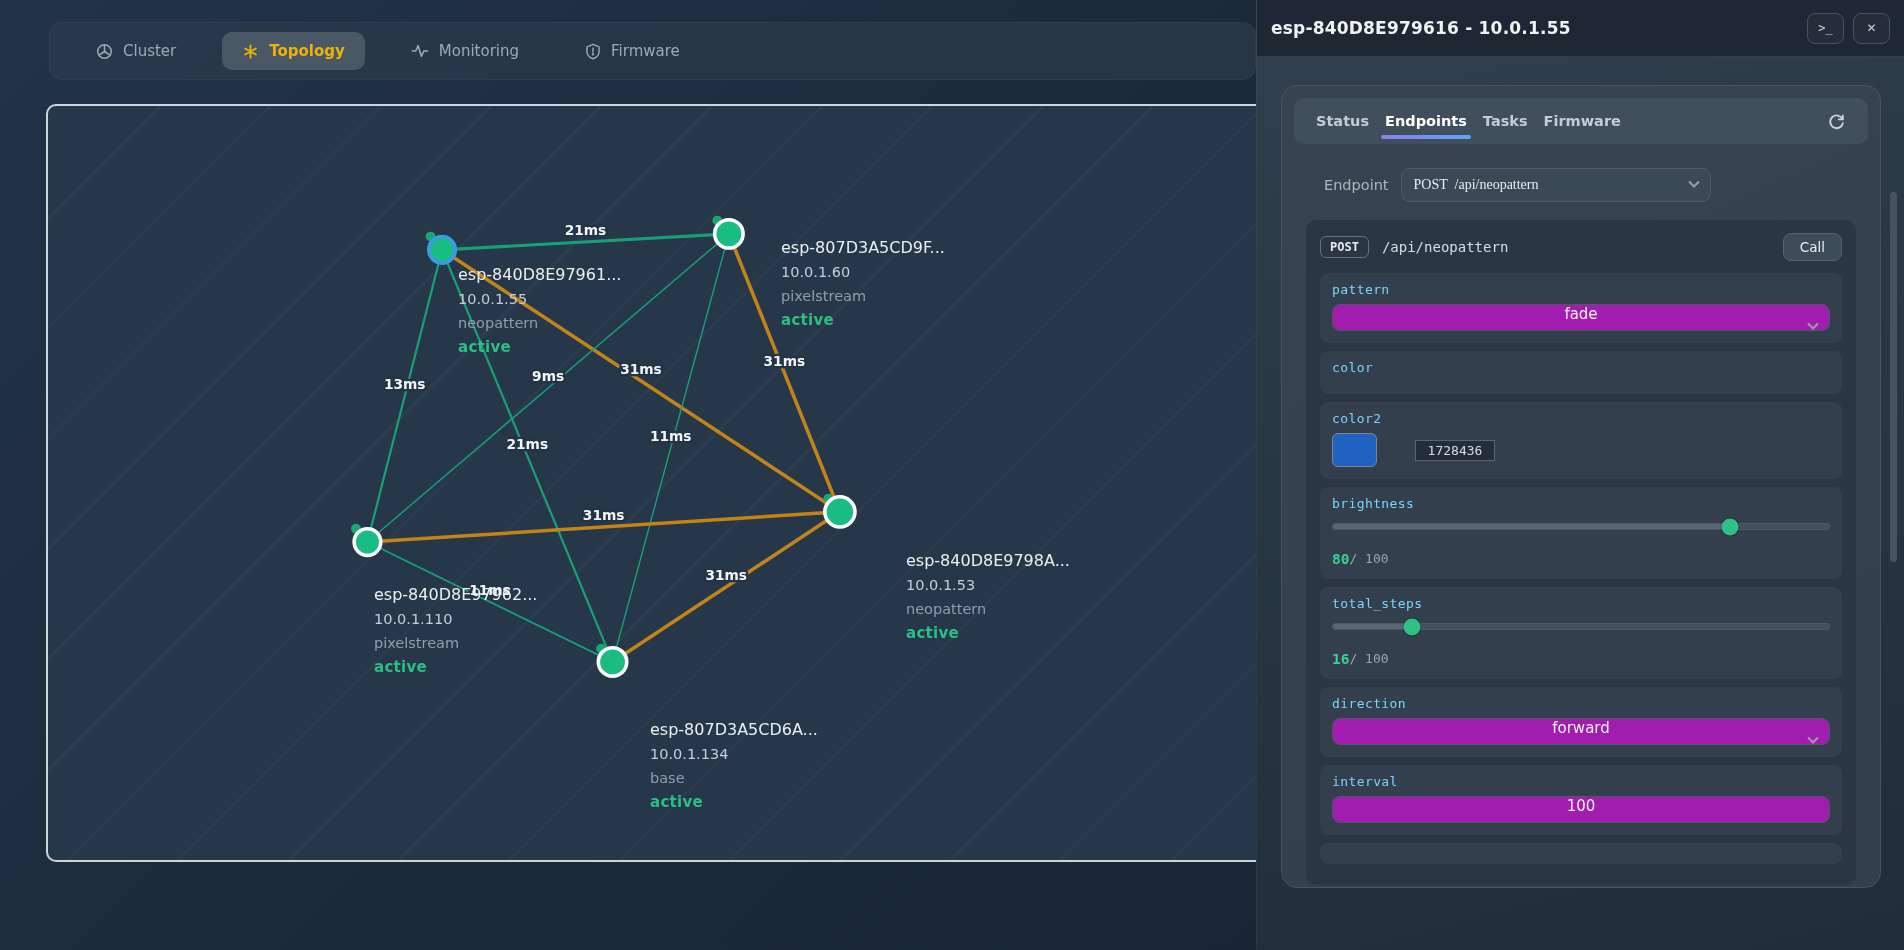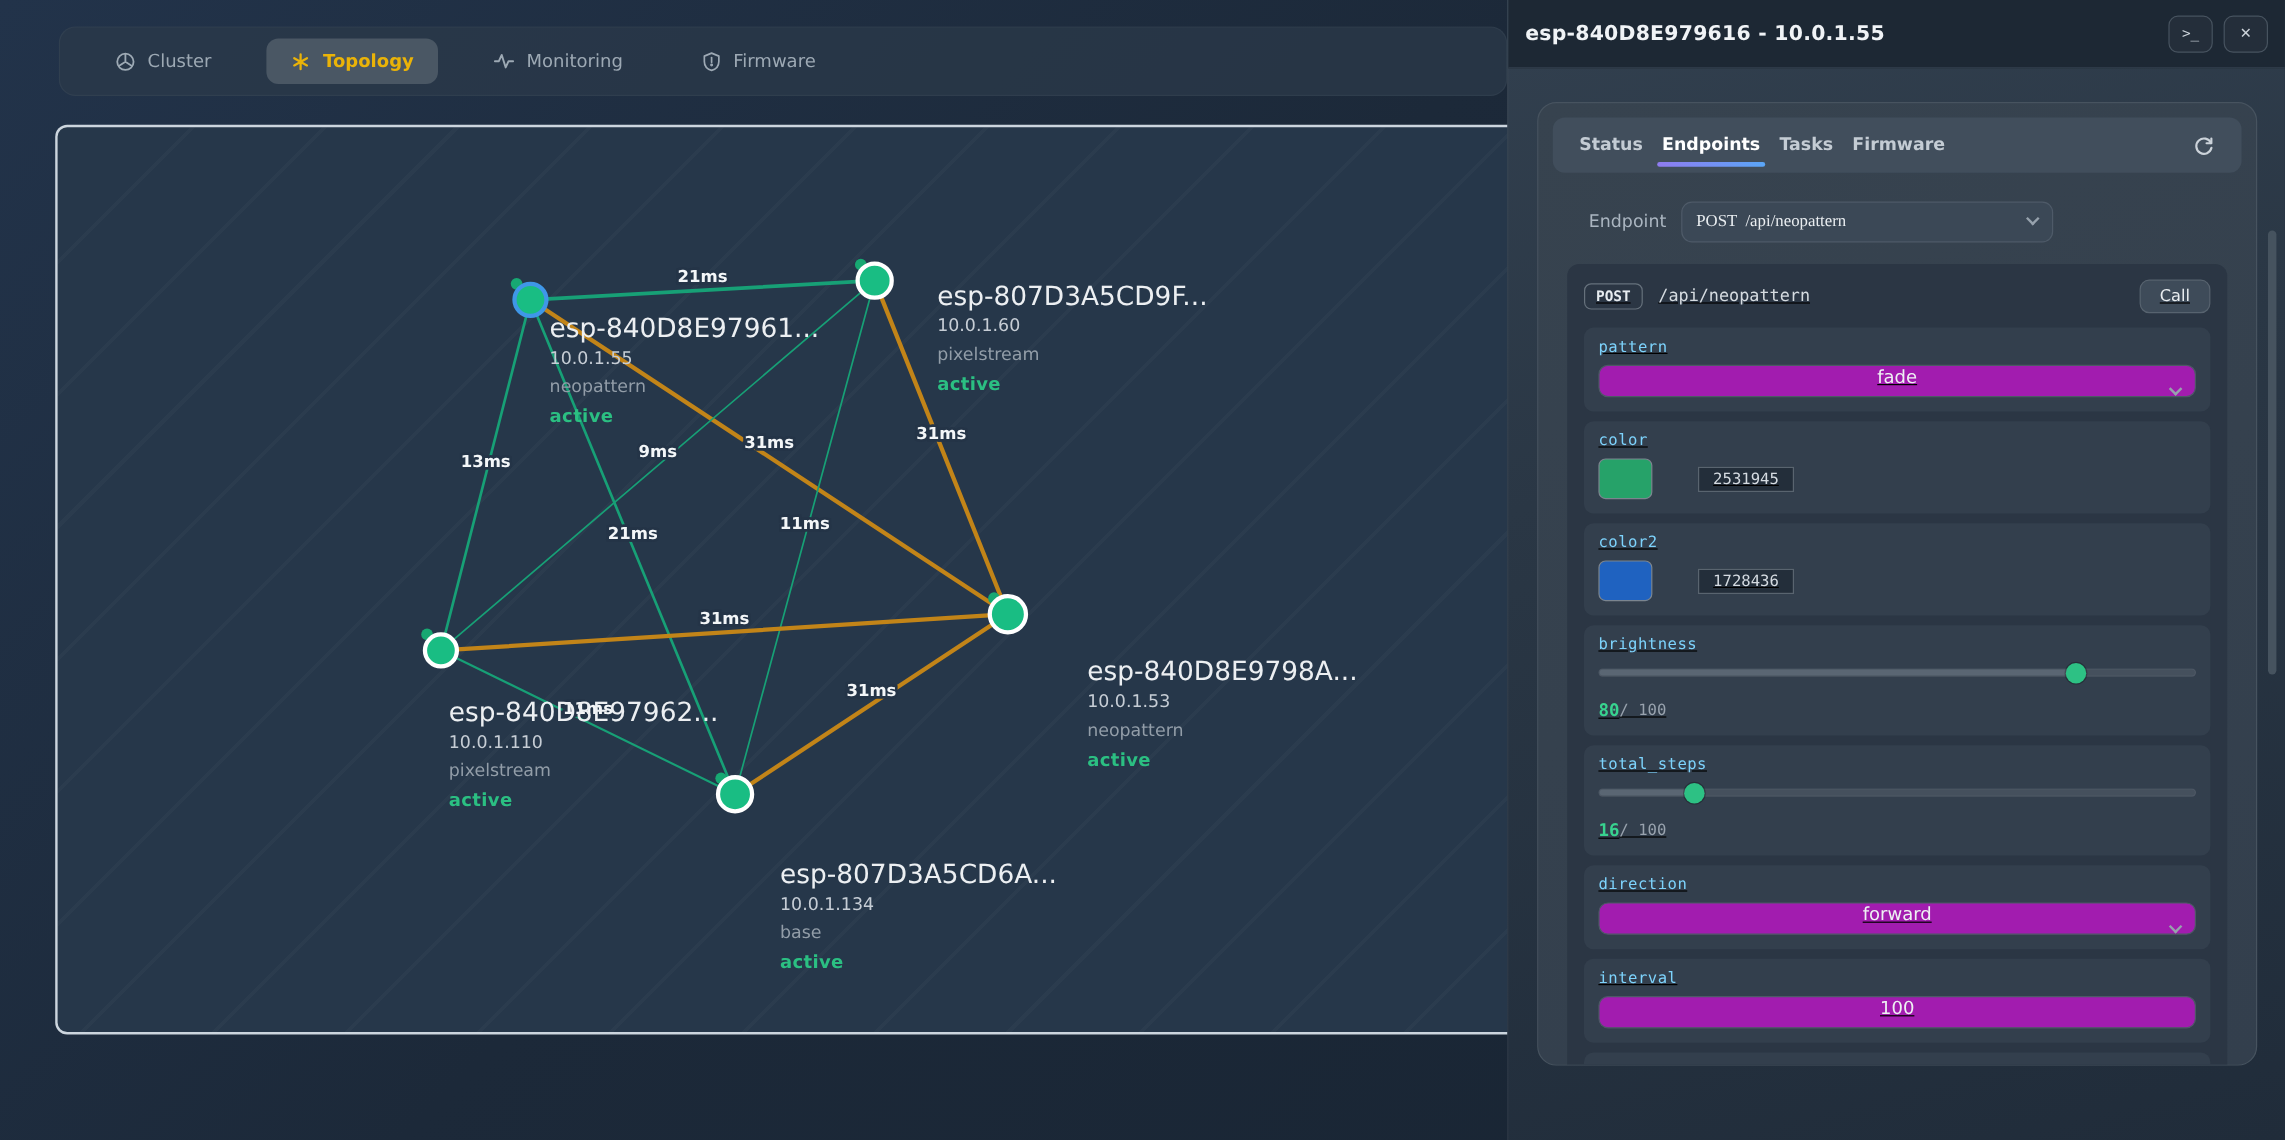--- a/index.html
+++ b/index.html
@@ -18,21 +18,21 @@
   .nav-item svg { display:block; }
 
   
   .canvas { position:absolute; left:46px; top:104px; width:1233px; height:758px;
     background:#26374a; border:2px solid rgba(228,236,243,.88); border-radius:10px;
     z-index:1; overflow:hidden; }
   .canvas .stripes { position:absolute; inset:0;
     background:repeating-linear-gradient(135deg, rgba(255,255,255,.022) 0 3px, transparent 3px 78px); }
   .topo-svg { position:absolute; left:0; top:0; }
   .node-label { position:absolute; line-height:24px; pointer-events:none; }
-  .node-label .nl-name { color:#eceff2; font-size:22px; }
+  .node-label .nl-name { color:#eceff2; font-size:16px; }
   .node-label .nl-ip   { color:#c6cdd5; font-size:14.5px; }
   .node-label .nl-role { color:#929da8; font-size:14.5px; }
   .node-label .nl-status { font-size:15px; font-weight:bold; letter-spacing:.3px; }
 
   
   .panel { position:absolute; left:1256px; top:0; width:648px; height:950px; z-index:10;
     background:linear-gradient(165deg,#32404f 0%,#2a3745 38%,#202c3a 100%);
     border-left:1px solid rgba(255,255,255,.06); }
   .panel-header { position:absolute; left:0; top:0; width:100%; height:57px;
     background:#1d2834; border-bottom:1px solid #323f4c;
@@ -56,21 +56,21 @@
   .refresh { margin-left:auto; cursor:pointer; display:flex; }
 
   .endpoint-row { display:flex; align-items:center; margin:24px 24px 0 42px; gap:12px; }
   .endpoint-label { color:#abb6c1; font-size:14.5px; }
   .endpoint-select { width:310px; height:34px; background:#3b4856; border:1px solid #4e5a68;
     border-radius:9px; display:flex; align-items:center; padding:0 12px; cursor:pointer; }
   .endpoint-select .val { color:#e9edf0; font-size:14px; white-space:pre;font-family:Liberation Serif, serif; }
   .chev { width:8px; height:8px; border-right:2px solid #97a2ad; border-bottom:2px solid #97a2ad;
     transform:rotate(45deg) translate(-2px,-2px); margin-left:auto; flex:none; }
 
-  .req-card { margin:18px 24px 0; background:#2b3644; border-radius:10px; padding:13px 14px;text-decoration:underline; }
+  .req-card { margin:18px 24px 0; background:#2b3644; border-radius:10px; padding:13px 14px; }
   .req-head { display:flex; align-items:center; gap:13px; margin-bottom:12px; }
   .method-badge { border:1px solid #66717c; border-radius:6px; padding:3px 9px;
     color:#e7ecf0; font-size:12px; font-weight:bold; }
   .req-path { color:#d6dce1; font-size:14px; }
   .call-btn { margin-left:auto; background:#3e4b59; border:1px solid #57636f; border-radius:8px;
     padding:5px 16px; color:#e9edf0; font-size:13.5px; cursor:pointer; }
 
   .field { background:#333f4d; border-radius:8px; padding:9px 12px 12px; margin-bottom:8px; }
   .f-label { color:#7dd3fc; font-size:13px; letter-spacing:.4px; margin-bottom:7px; }
   .f-select,.f-input { height:27px; background:#a21caf; border:1px solid #4d5966; border-radius:8px;
@@ -245,24 +245,20 @@
       <div id="fields">
           <div class="field">
             <div class="f-label mono">pattern</div>
             <div class="f-select">
               <span>fade</span>
               <span class="chev"></span>
             </div>
           </div>
           <div class="field">
             <div class="f-label mono">color</div>
-            <div class="colorrow">
-              <div class="swatch" style="background: rgb(38, 162, 105);"></div>
-              <div class="numbox mono">2531945</div>
-            </div>
           </div>
           <div class="field">
             <div class="f-label mono">color2</div>
             <div class="colorrow">
               <div class="swatch" style="background: rgb(31, 98, 192);"></div>
               <div class="numbox mono">1728436</div>
             </div>
           </div>
           <div class="field">
             <div class="f-label mono">brightness</div>

